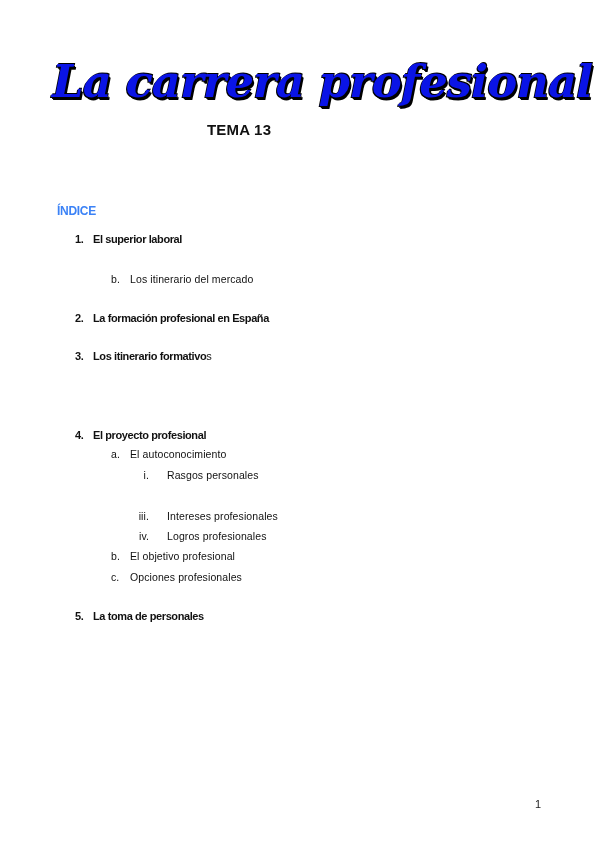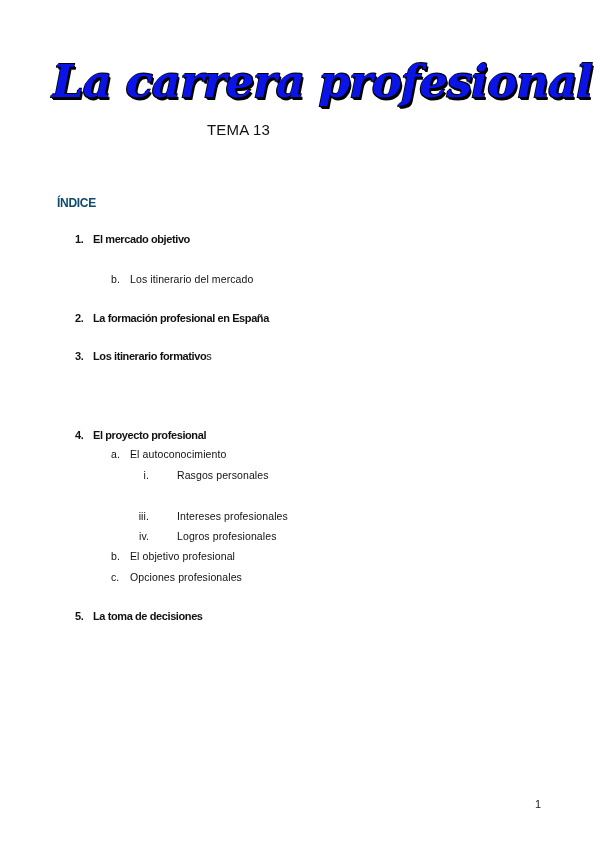--- a/index.html
+++ b/index.html
@@ -37,50 +37,51 @@
       line-height: 60px;
     }
     .subtitle {
       position: absolute;
       left: 207px;
       top: 121px;
       font-family: "Liberation Sans", sans-serif;
       font-size: 15px;
       color: #111111;
       letter-spacing: 0.2px;
+      font-weight: bold;
     }
     .indice {
       position: absolute;
       left: 57px;
-      top: 196px;
+      top: 204px;
       font-family: "Liberation Sans", sans-serif;
       font-weight: bold;
       font-size: 12px;
       letter-spacing: -0.3px;
-      color: #0c4a6e;
+      color: #3b82f6;
     }
     .item {
       position: absolute;
       font-family: "Liberation Sans", sans-serif;
       font-size: 11px;
       color: #111;
       white-space: nowrap;
     }
     .item .num {
       display: inline-block;
     }
     .lvl1 {
       font-weight: bold;
       font-size: 11px;
       letter-spacing: -0.4px;
     }
     .lvl1 .num { width: 18px; }
     .lvl2 .num { width: 19px; }
     .lvl3 .num { width: 30px; text-align: right; padding-right: 0; }
-    .lvl3 .label { margin-left: 28px; }
+    .lvl3 .label { margin-left: 18px; }
     .lvl2 { font-size: 10.5px; letter-spacing: 0.1px; }
     .lvl3 { font-size: 10.5px; letter-spacing: 0.1px; }
     .normal-tail { font-weight: normal; }
     .page-number {
       position: absolute;
       left: 535px;
       top: 798px;
       font-family: "Liberation Sans", sans-serif;
       font-size: 11px;
       color: #222;
@@ -90,21 +91,21 @@
 <body>
 
 <div class="page">
 
   <div class="title">La carrera profesional</div>
   <div class="subtitle">TEMA 13</div>
 
   <div class="indice">ÍNDICE</div>
 
   <div class="item lvl1" style="left:75px; top:233px;">
-    <span class="num">1.</span><span class="label">El mercado objetivo</span>
+    <span class="num">1.</span><span class="label">El superior laboral</span>
   </div>
   <div class="item lvl2" style="left:111px; top:273px;">
     <span class="num">b.</span><span class="label">Los itinerario del mercado</span>
   </div>
 
   <div class="item lvl1" style="left:75px; top:312px;">
     <span class="num">2.</span><span class="label">La formación profesional en España</span>
   </div>
 
   <div class="item lvl1" style="left:75px; top:350px;">
@@ -127,17 +128,17 @@
     <span class="num">iv.</span><span class="label">Logros profesionales</span>
   </div>
   <div class="item lvl2" style="left:111px; top:550px;">
     <span class="num">b.</span><span class="label">El objetivo profesional</span>
   </div>
   <div class="item lvl2" style="left:111px; top:571px;">
     <span class="num">c.</span><span class="label">Opciones profesionales</span>
   </div>
 
   <div class="item lvl1" style="left:75px; top:610px;">
-    <span class="num">5.</span><span class="label">La toma de decisiones</span>
+    <span class="num">5.</span><span class="label">La toma de personales</span>
   </div>
 
   <div class="page-number">1</div>
 </div>
 
 </body></html>

